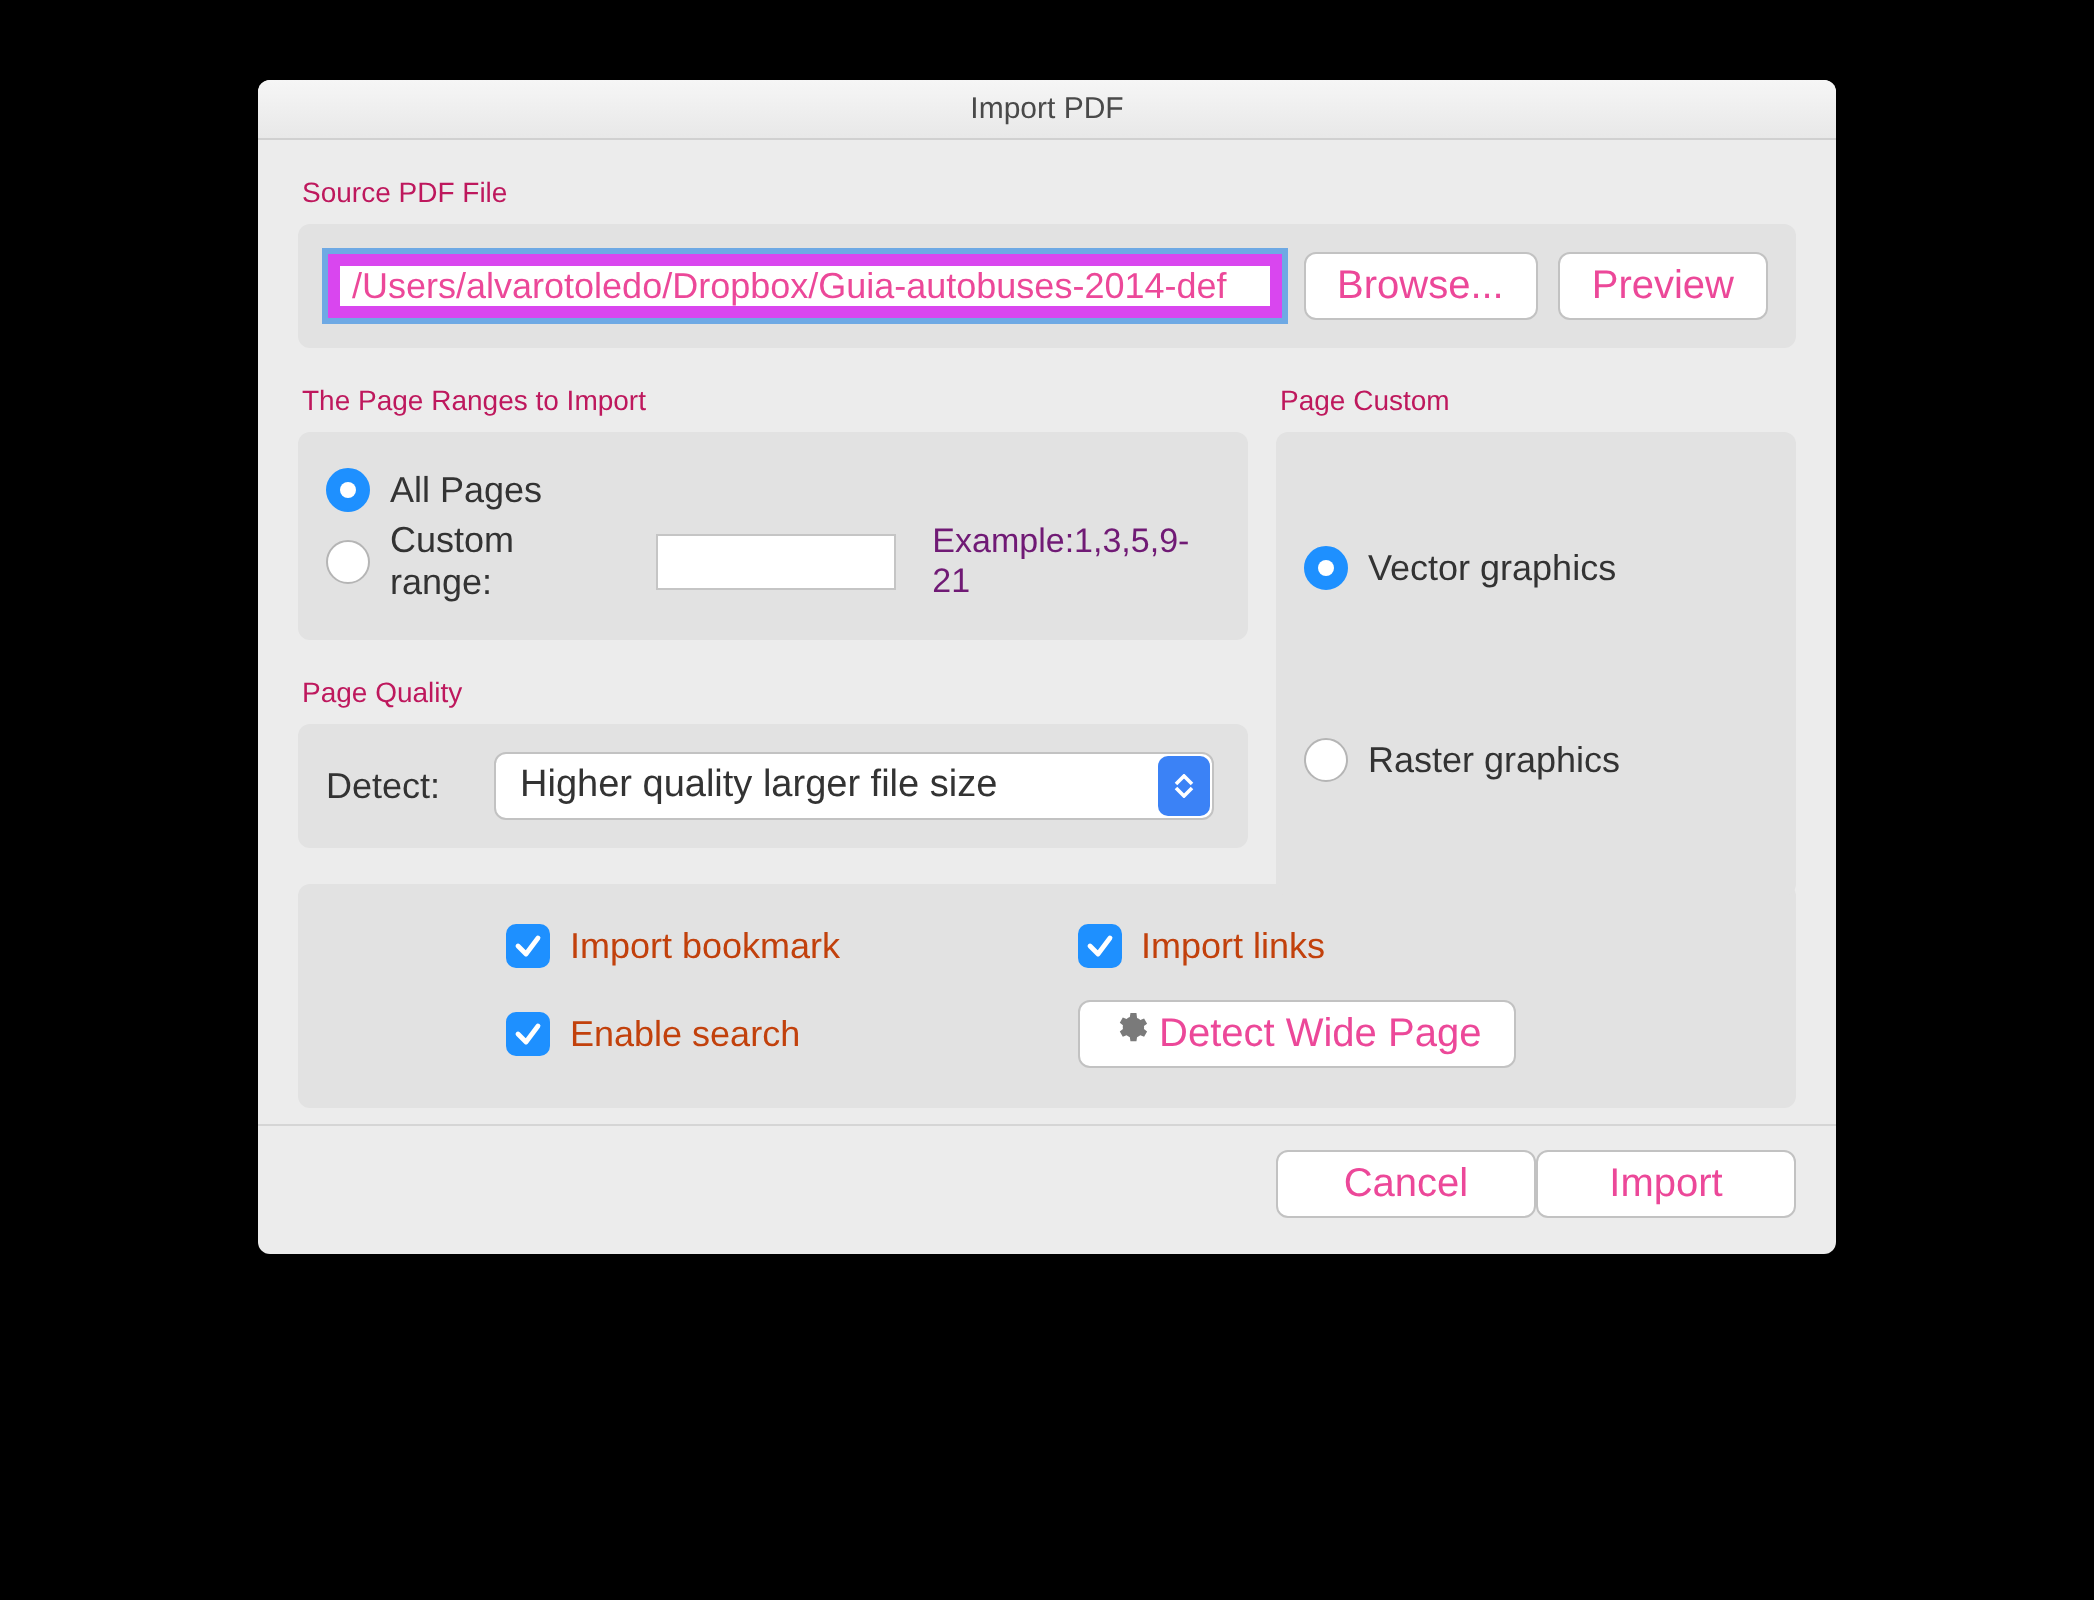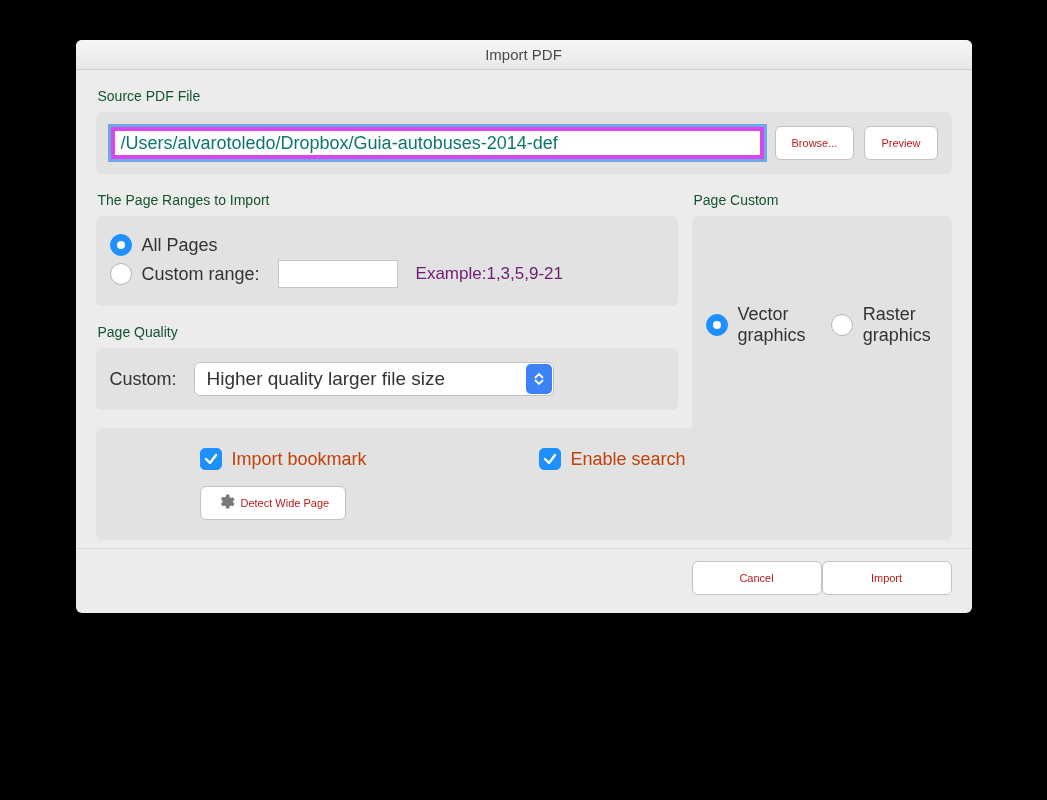--- a/index.html
+++ b/index.html
@@ -7,85 +7,85 @@
       background: #000;
       width: 1047px;
       height: 800px;
       font-family: -apple-system, "Helvetica Neue", Helvetica, Arial, sans-serif;
       display: flex;
       align-items: flex-start;
       justify-content: center;
       padding-top: 40px;
     }
     .dialog {
-      width: 896px;
+      width: 789px;
       background: #ececec;
       border-radius: 6px;
       box-shadow: 0 20px 60px rgba(0,0,0,0.5);
       overflow: hidden;
     }
     .titlebar {
       text-align: center;
       padding: 6px 0;
       font-size: 15px;
       color: #4a4a4a;
       background: linear-gradient(#f6f6f6, #e8e8e8);
       border-bottom: 1px solid #d0d0d0;
     }
     .content {
       padding: 18px 20px 8px 20px;
     }
     .section-label {
       font-size: 14px;
-      color: #14532d;
+      color: #be185d;
       margin: 0 0 8px 2px;
     }
     .panel {
       background: #e2e2e2;
       border-radius: 6px;
       padding: 14px;
     }
     .row-flex { display: flex; gap: 10px; }
     .file-row input[type="text"] {
       flex: 1;
       height: 34px;
       font-size: 18px;
       padding: 2px 6px;
-      border: 5px solid #d946ef;
+      border: 7px solid #d946ef;
       border-radius: 0;
       background: #fff;
-      color: #0f766e;
+      color: #ec4899;
       outline: 3px solid #6ea9e4;
       outline-offset: -1px;
     }
     .btn {
       height: 34px;
       padding: 0 16px;
       border: 1px solid #c2c2c2;
       border-radius: 6px;
       background: #fff;
-      font-size: 11px;
-      color: #b91c1c;
+      font-size: 20px;
+      color: #ec4899;
       cursor: pointer;
       display: inline-flex;
       align-items: center;
       justify-content: center;
       gap: 6px;
     }
     .mid-columns {
       display: flex;
       gap: 14px;
       margin-top: 18px;
     }
     .col-left { flex: 1; display: flex; flex-direction: column; gap: 18px; }
     .col-right { width: 260px; }
     .col-right .panel {
       height: 100%;
       display: flex;
-      flex-direction: row;
+      flex-direction: column;
       justify-content: space-around;
       padding: 30px 14px;
       gap: 20px;
     }
     .radio-row {
       display: flex;
       align-items: center;
       gap: 10px;
       font-size: 18px;
       color: #333;
@@ -216,21 +216,21 @@
               <span>Custom range:</span>
               <input class="range-input" type="text" value="" style="">
               <span class="example">Example:1,3,5,9-21</span>
             </label>
           </div>
         </div>
 
         <div>
           <div class="section-label">Page Quality</div>
           <div class="panel quality-row">
-            <span class="quality-label">Custom:</span>
+            <span class="quality-label">Detect:</span>
             <div class="select-wrap">
               <div class="select-display">Higher quality larger file size</div>
               <div class="select-arrows">
                 <svg width="10" height="6" viewBox="0 0 10 6">
                     <path d="M1 5 L5 1 L9 5" fill="none" stroke="#fff" stroke-width="1.8"></path>
                   </svg>
                 <svg width="10" height="6" viewBox="0 0 10 6">
                     <path d="M1 1 L5 5 L9 1" fill="none" stroke="#fff" stroke-width="1.8"></path>
                   </svg>
               </div>
@@ -256,20 +256,28 @@
 
     <div class="panel options-panel">
       <div class="options-grid">
         <label class="check-row">
           <span class="mac-check checked">
             <svg width="14" height="14" viewBox="0 0 14 14" fill="none">
                 <path d="M2 7 L6 11 L12 3" stroke-width="2.4" stroke-linecap="round" stroke-linejoin="round"></path>
               </svg>
           </span>
           <span>Import bookmark</span>
+        </label>
+        <label class="check-row">
+          <span class="mac-check checked">
+            <svg width="14" height="14" viewBox="0 0 14 14" fill="none">
+                <path d="M2 7 L6 11 L12 3" stroke-width="2.4" stroke-linecap="round" stroke-linejoin="round"></path>
+              </svg>
+          </span>
+          <span>Import links</span>
         </label>
         <label class="check-row">
           <span class="mac-check checked">
             <svg width="14" height="14" viewBox="0 0 14 14" fill="none">
                 <path d="M2 7 L6 11 L12 3" stroke-width="2.4" stroke-linecap="round" stroke-linejoin="round"></path>
               </svg>
           </span>
           <span>Enable search</span>
         </label>
         <div class="gear-btn-wrap">

